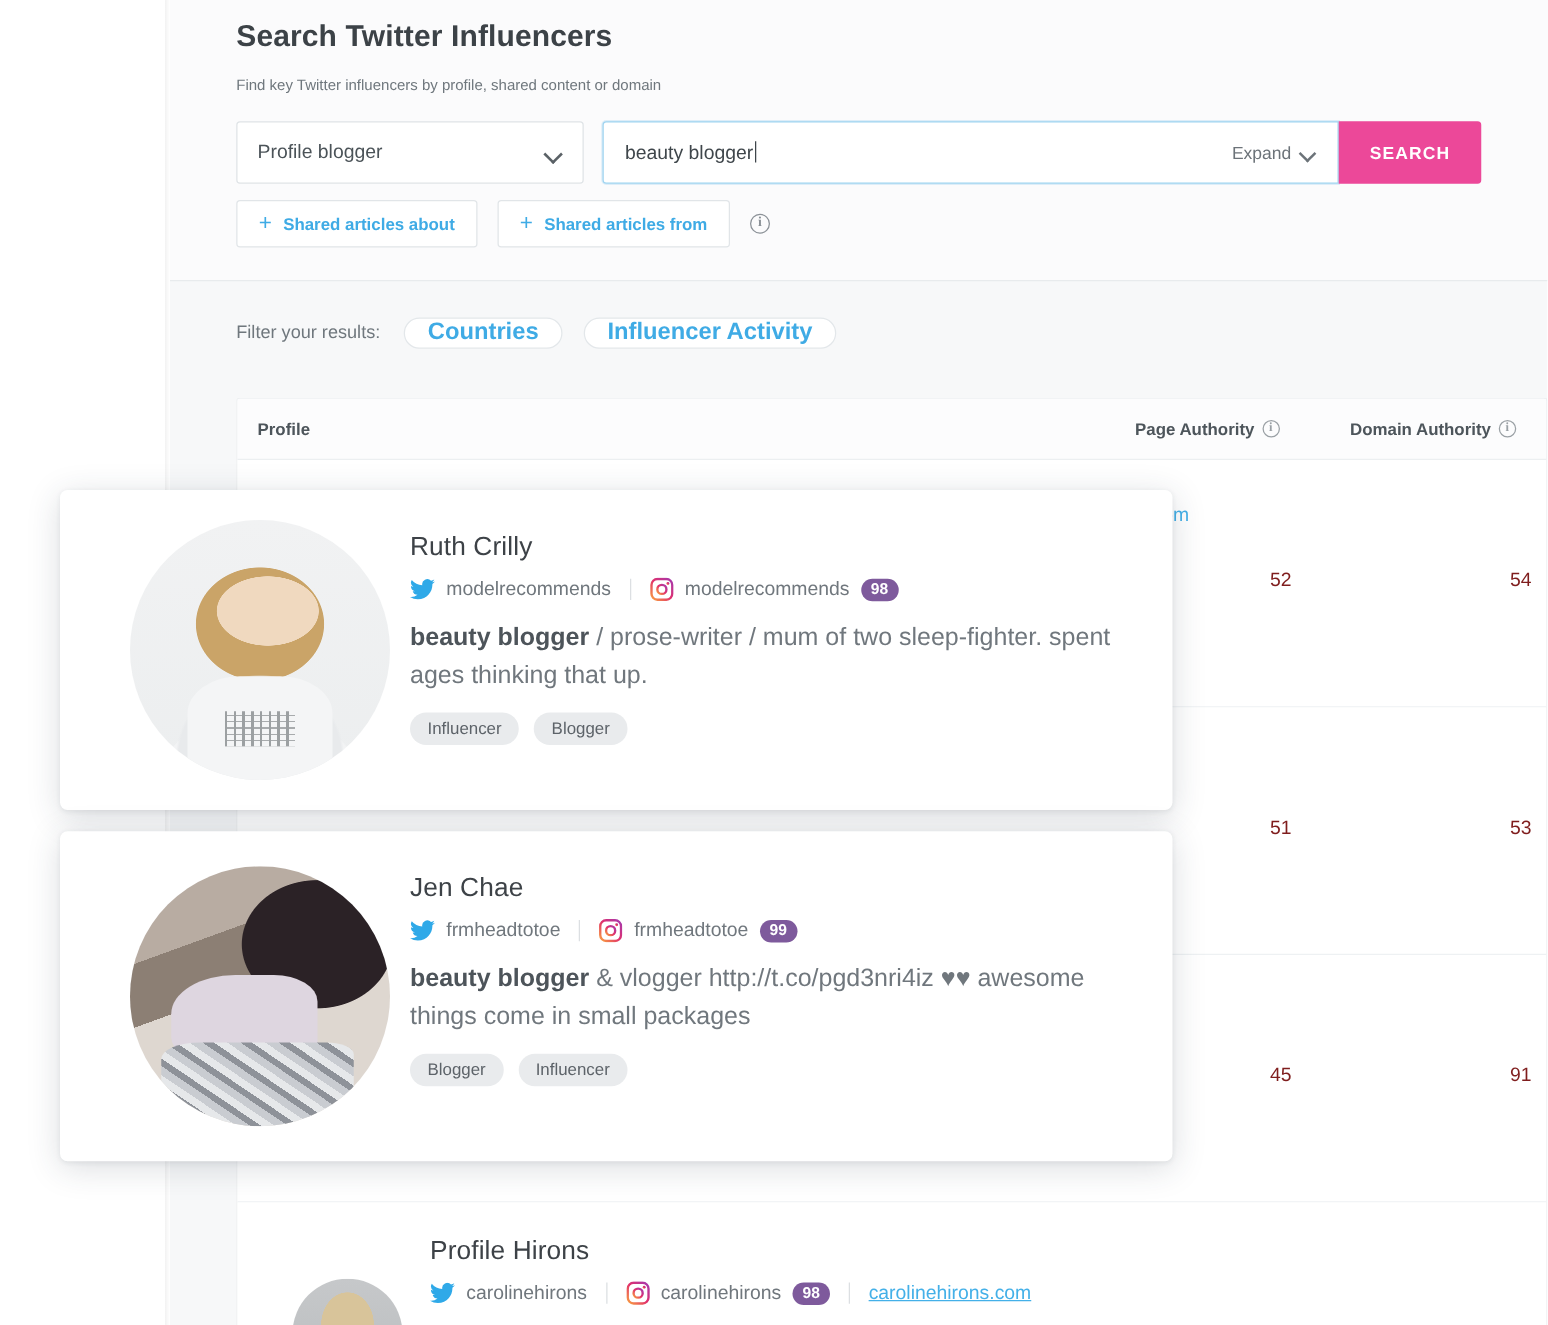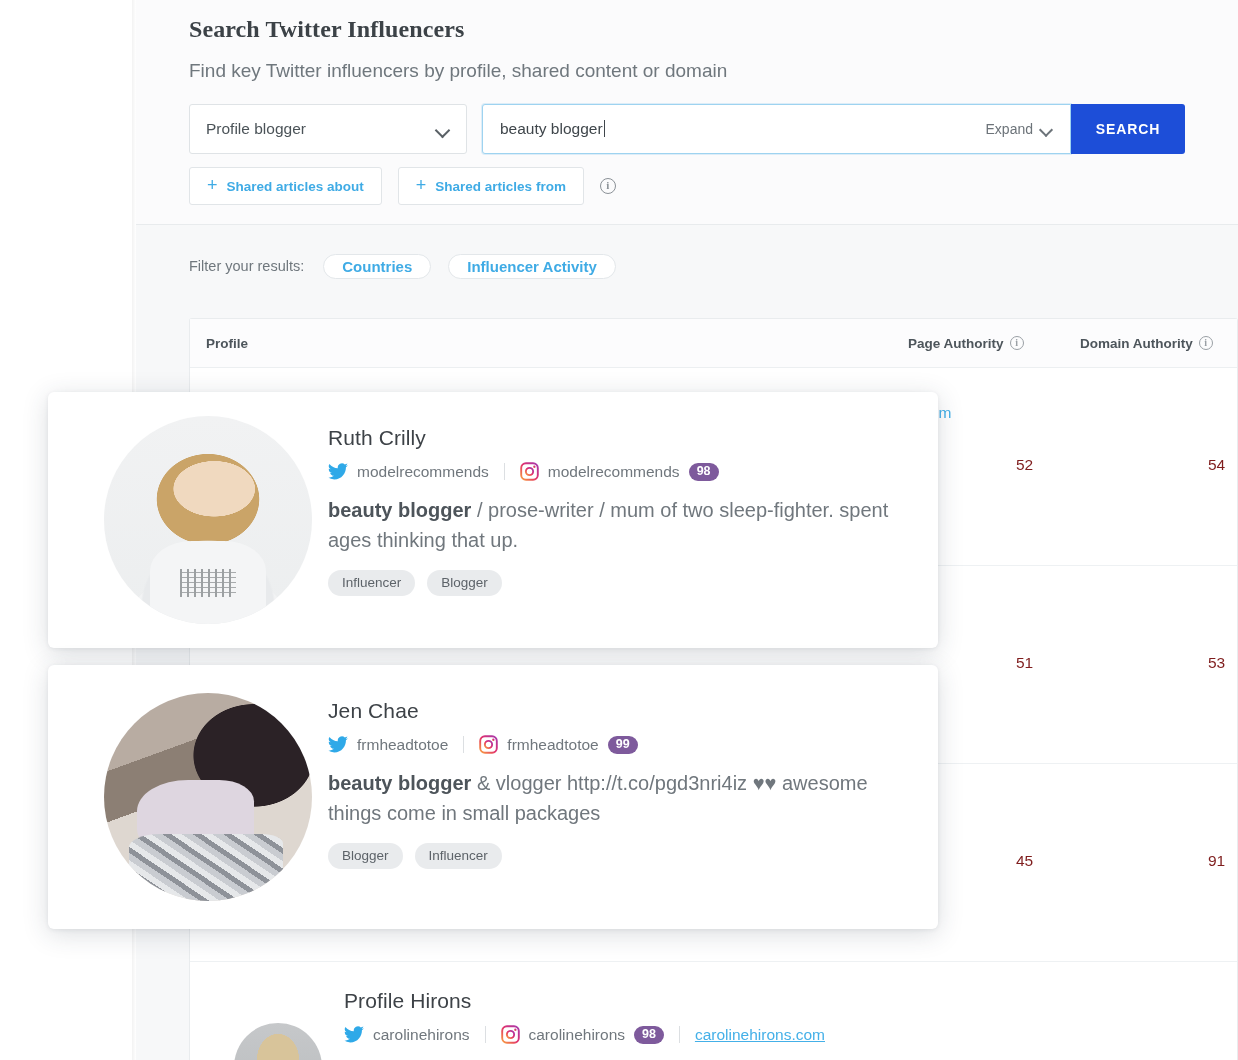--- a/index.html
+++ b/index.html
@@ -27,24 +27,24 @@
 
   
   .search-panel {
     position: absolute; left: 136px; top: 0; width: 1102px; height: 224px;
     background: #fbfbfc;
   }
   .panel-inner { position: absolute; left: 53px; top: 0; width: 1049px; }
 
   .page-title {
     font-size: 24px; font-weight: 700; color: #3c4247;
-    letter-spacing: 0.1px; padding-top: 16px; font-family: Liberation Serif, serif;
+    letter-spacing: 0.1px; padding-top: 16px;
   }
   .page-sub {
-    margin-top: 17px; font-size: 19px; color: #6f777d; font-weight: 400;
+    margin-top: 17px; font-size: 12px; color: #6f777d; font-weight: 400;
   }
 
   
   .search-row { margin-top: 22px; display: flex; align-items: stretch; height: 50px; }
   .select-box {
     width: 278px; height: 50px; background: #fff;
     border: 1px solid #dfe3e6; border-radius: 3px;
     display: flex; align-items: center; padding: 0 16px;
     font-size: 15.5px; color: #4b5358; position: relative; cursor: pointer;
   }
@@ -69,21 +69,21 @@
   .caret {
     display: inline-block; width: 1px; height: 17px; background: #3f464b;
     vertical-align: -3px; margin-left: 1px;
   }
   .expand-btn {
     display: flex; align-items: center; gap: 8px;
     font-size: 14px; color: #6c7379; cursor: pointer; padding-right: 2px;
   }
   .expand-btn .chev::before { border-color: #6c7379; width: 8px; height: 8px; }
   .search-btn {
-    width: 114px; height: 50px; background: #1d4ed8; border: none;
+    width: 114px; height: 50px; background: #ec4899; border: none;
     color: #fff; font-size: 14px; font-weight: 700; letter-spacing: 0.9px;
     border-radius: 0 3px 3px 0; cursor: pointer;
     font-family: "Liberation Sans", sans-serif;
   }
 
   
   .chip-row { margin-top: 13px; display: flex; align-items: center; gap: 16px; }
   .chip-btn {
     height: 38px; background: #fff; border: 1px solid #e1e5e8; border-radius: 3px;
     display: flex; align-items: center; gap: 9px; padding: 0 17px;
@@ -106,21 +106,21 @@
 
   
   .filter-row {
     position: absolute; left: 189px; top: 248px;
     display: flex; align-items: center; gap: 17px; height: 36px; justify-content: flex-end;
   }
   .filter-label { font-size: 14.5px; color: #6f777d; margin-right: 2px; }
   .filter-chip {
     height: 25px; background: #fff; border: 1px solid #e3e7ea; border-radius: 14px;
     display: flex; align-items: center; padding: 0 18px;
-    font-size: 15px; font-weight: 700; color: #3fabe5; cursor: pointer;
+    font-size: 19px; font-weight: 700; color: #3fabe5; cursor: pointer;
   }
 
   
   .table-card {
     position: absolute; left: 189px; top: 318px; width: 1049px;
     background: #ffffff; border: 1px solid #e9ecee; border-bottom: none;
     height: 742px; border-radius: 3px 3px 0 0;
   }
   .thead {
     height: 49px; display: flex; align-items: center;

